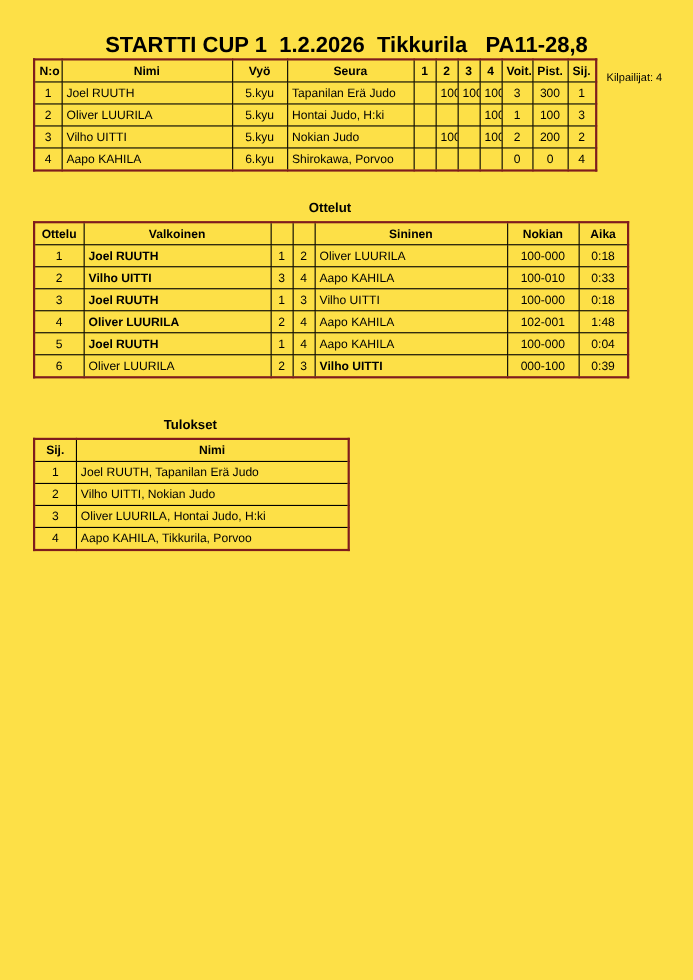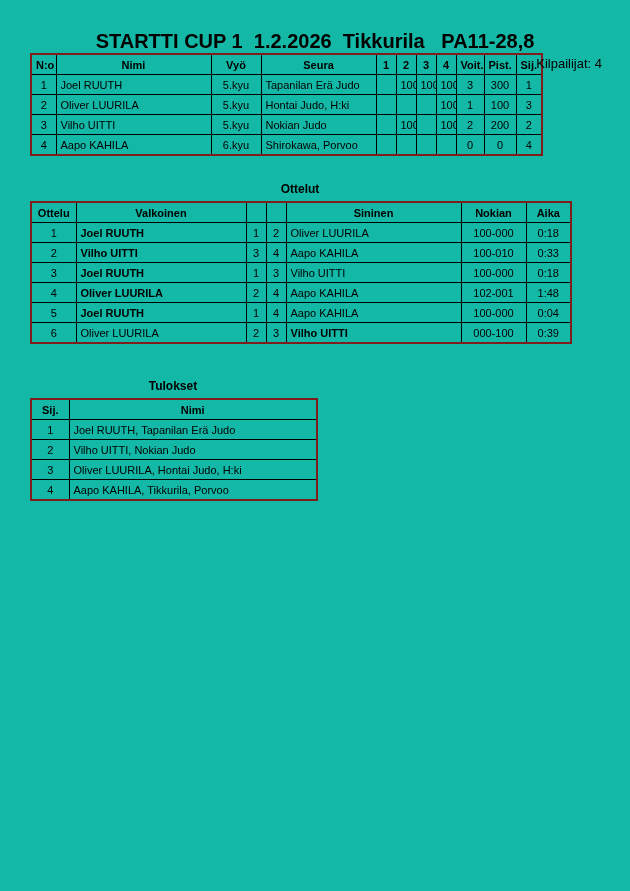--- a/index.html
+++ b/index.html
@@ -1,36 +1,36 @@
 <!DOCTYPE html>
 <html><head>
 <meta charset="utf-8">
 <style>
   html, body { margin: 0; padding: 0; background: #ffffff; }
   .page {
     position: relative;
     width: 630px;
     height: 891px;
-    background: #14b8a6;
+    background: #fde047;
     color: #000000;
     font-family: "Liberation Sans", sans-serif;
     overflow: hidden;
   }
   .title {
     margin-top: 30px;
     text-align: center;
     font-size: 20px;
     font-weight: bold;
     white-space: pre;
   }
   .count-label {
     position: absolute;
-    top: 56px;
+    top: 66px;
     right: 28px;
-    font-size: 13px;
+    font-size: 10px;
   }
   .section { margin-left: 30px; }
   .heading {
     font-size: 12px;
     font-weight: bold;
     text-align: center;
     margin: 6px 0 5px 0;
   }
   .sec1 .heading { width: 511px; }
   .sec2 .heading { width: 540px; margin-top: 26px; }

